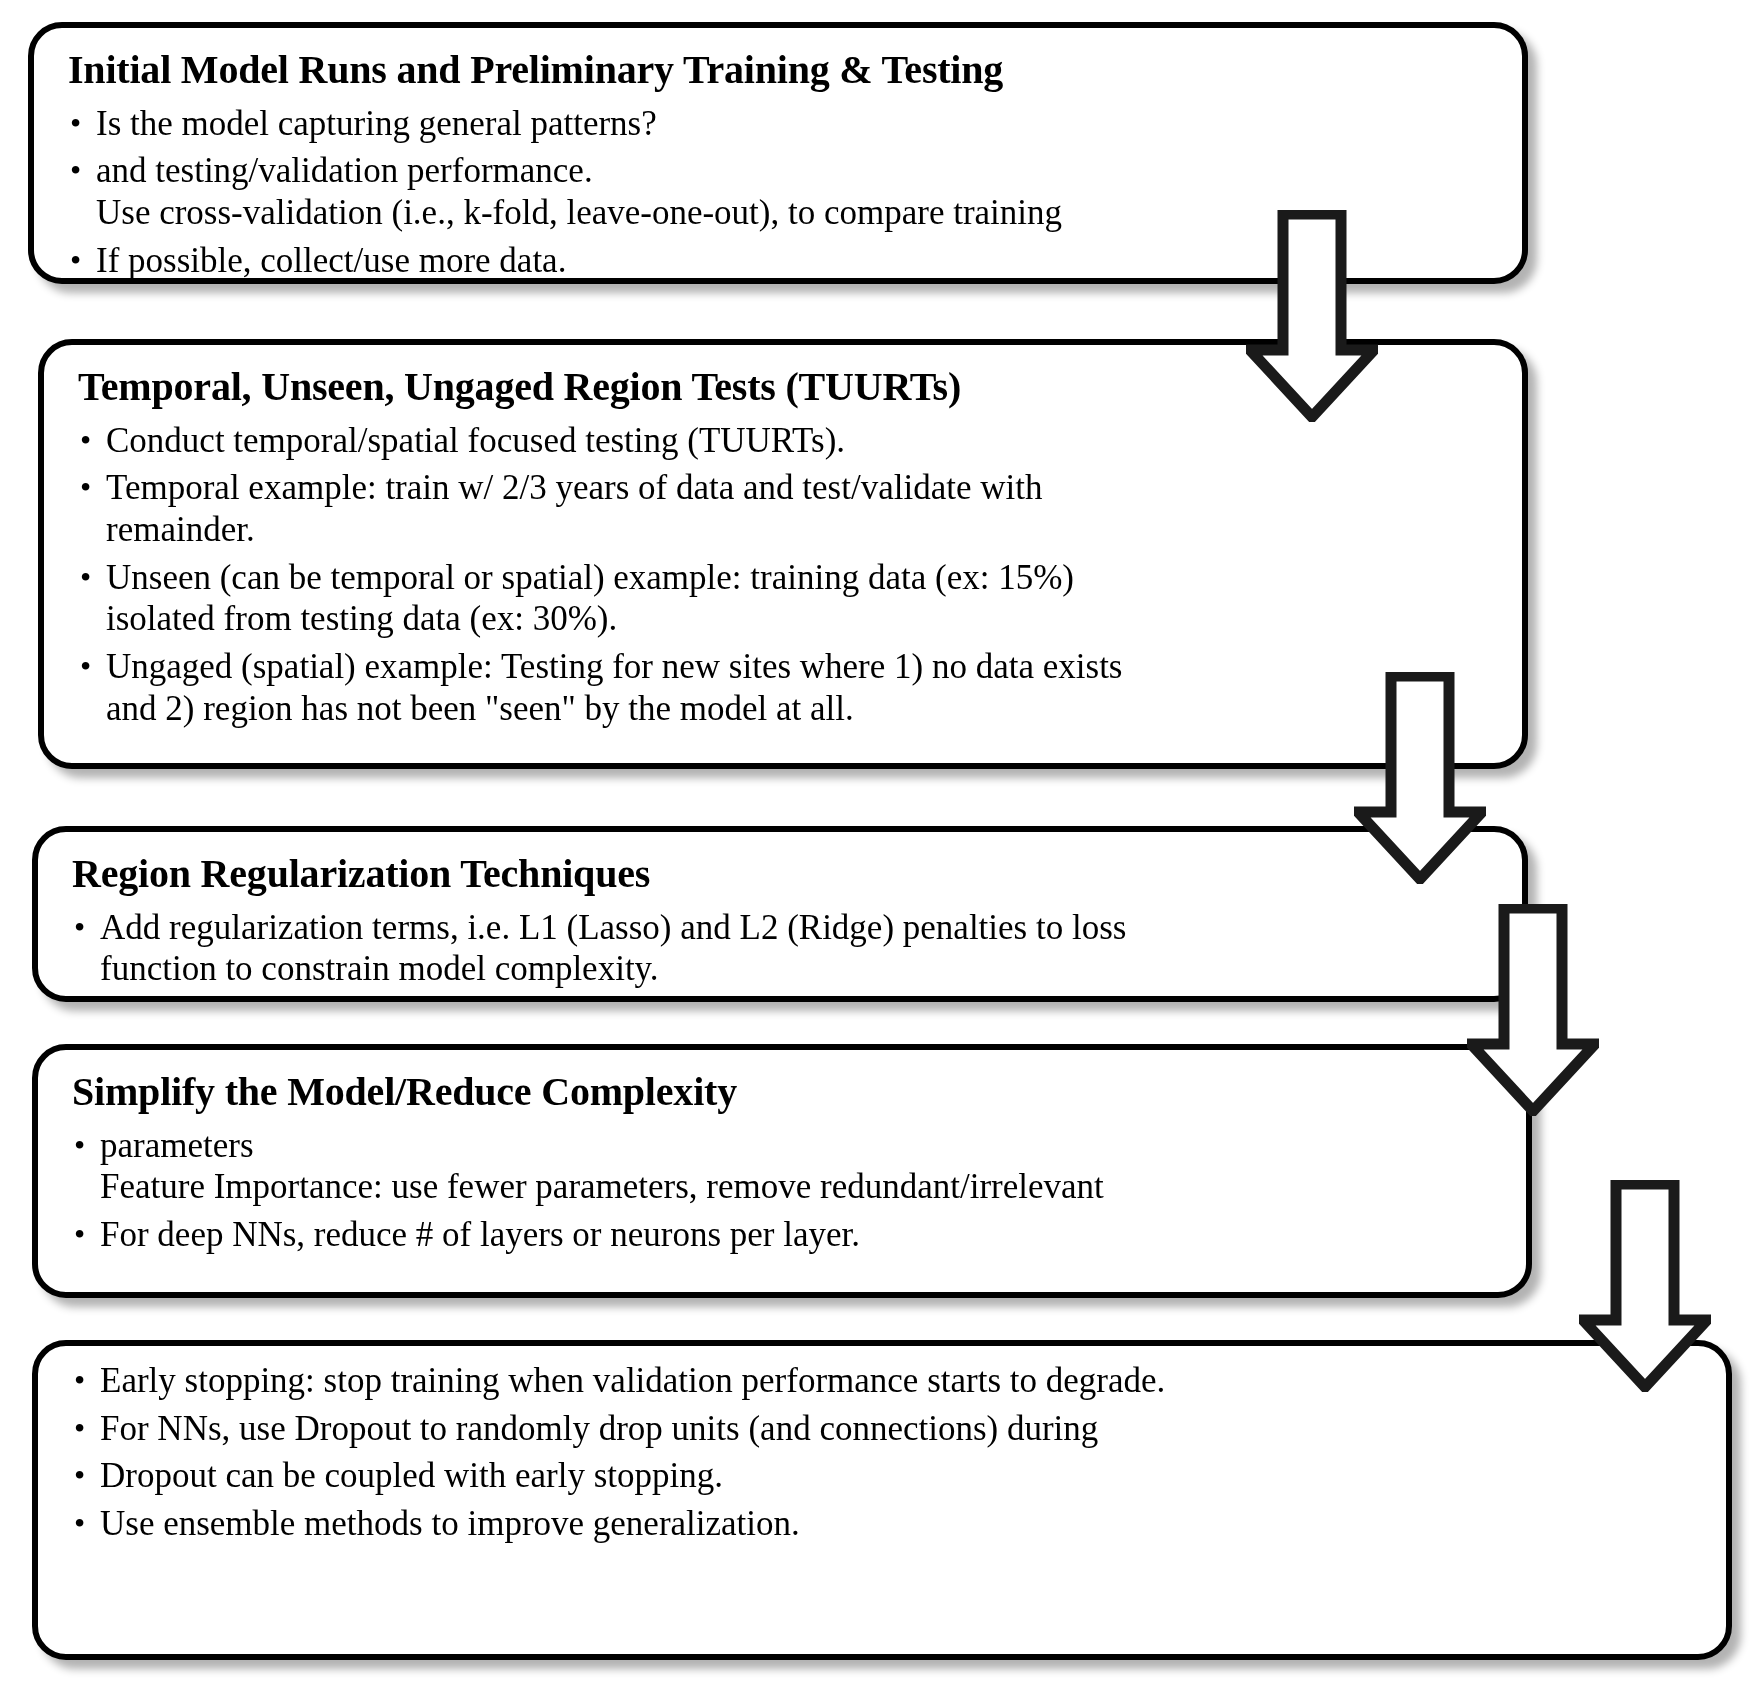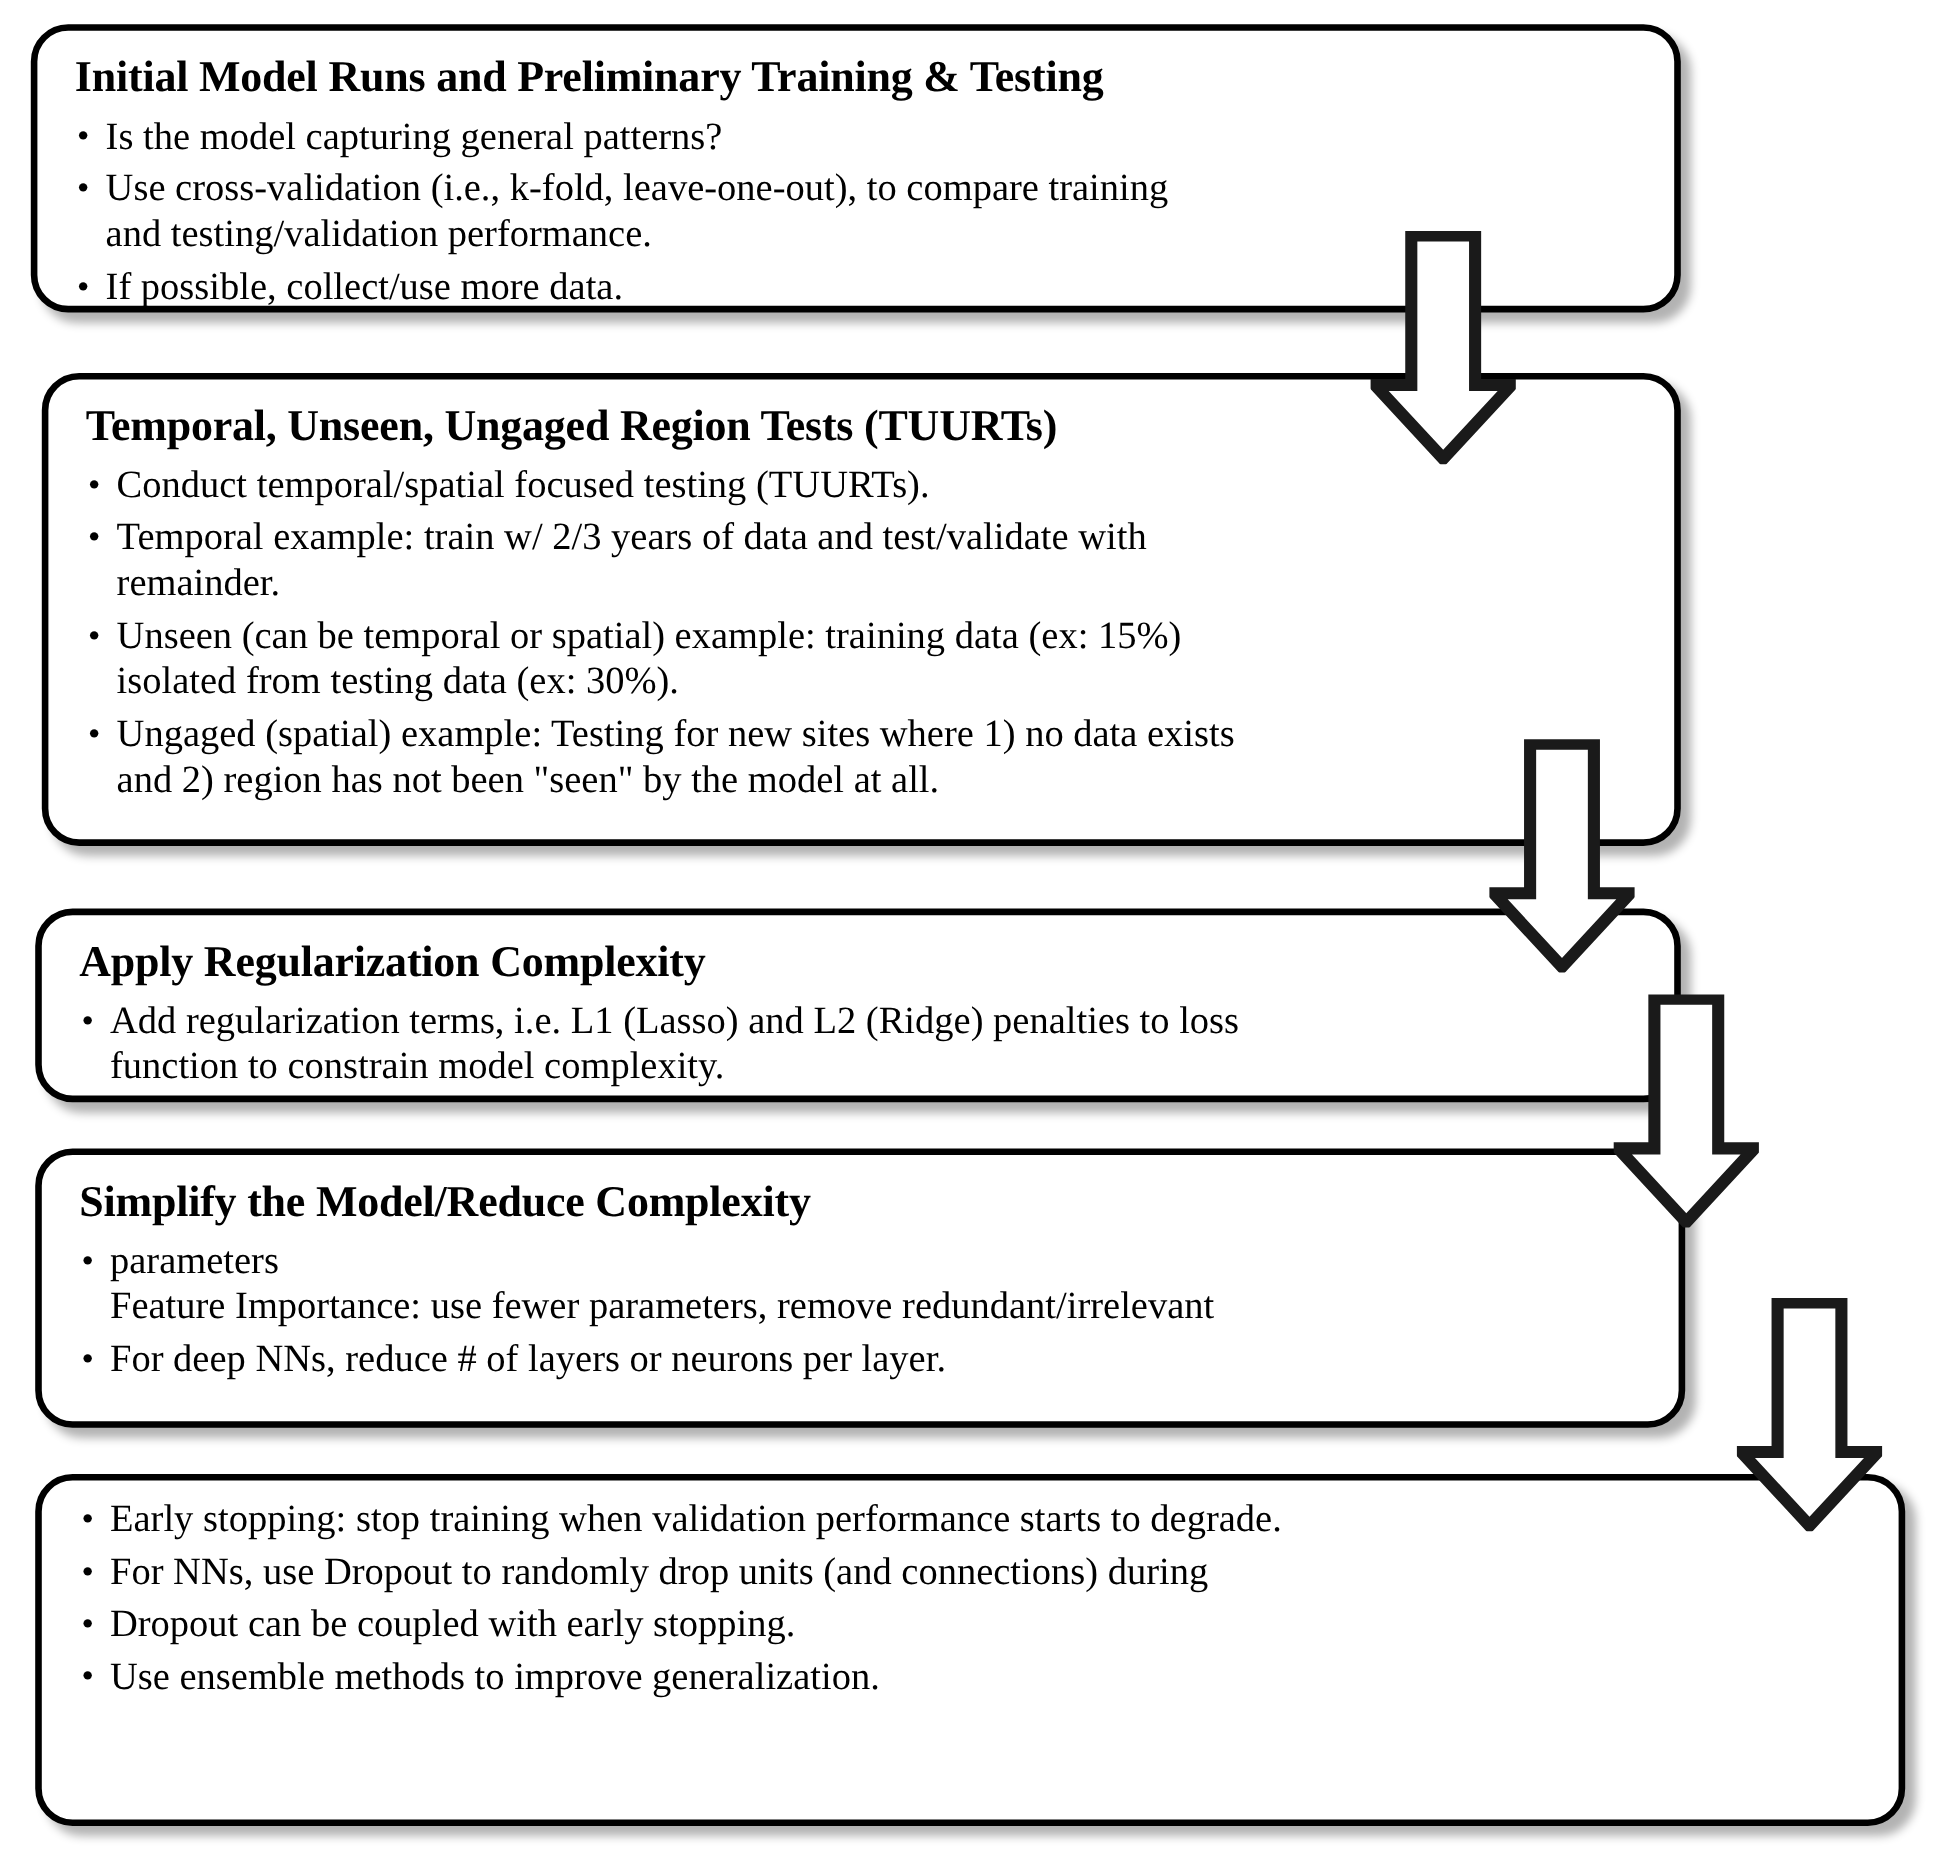--- a/index.html
+++ b/index.html
@@ -106,22 +106,22 @@
       <ul class="bullets">
         <li>
           <span class="bullet-dot">•</span>
           <span class="li-text">
               <span class="ln">Is the model capturing general patterns?</span>
             </span>
         </li>
         <li>
           <span class="bullet-dot">•</span>
           <span class="li-text">
+            <span class="ln">and testing/validation performance.</span>
             <span class="ln">Use cross-validation (i.e., k-fold, leave-one-out), to compare training</span>
-            <span class="ln">and testing/validation performance.</span>
           </span>
         </li>
         <li>
           <span class="bullet-dot">•</span>
           <span class="li-text">
               <span class="ln">If possible, collect/use more data.</span>
             </span>
         </li>
       </ul>
     </div>
@@ -157,21 +157,21 @@
             <span class="ln">Ungaged (spatial) example: Testing for new sites where 1) no data exists</span>
             <span class="ln">and 2) region has not been "seen" by the model at all.</span>
           </span>
         </li>
       </ul>
     </div>
   </div>
 
   <div class="box" style="left:32px; top:826px; width:1496px; height:176px;">
     <div class="box-inner">
-      <div class="box-title">Apply Regularization Complexity</div>
+      <div class="box-title">Region Regularization Techniques</div>
       <ul class="bullets">
         <li>
           <span class="bullet-dot">•</span>
           <span class="li-text">
             <span class="ln">Add regularization terms, i.e. L1 (Lasso) and L2 (Ridge) penalties to loss</span>
             <span class="ln">function to constrain model complexity.</span>
           </span>
         </li>
       </ul>
     </div>

